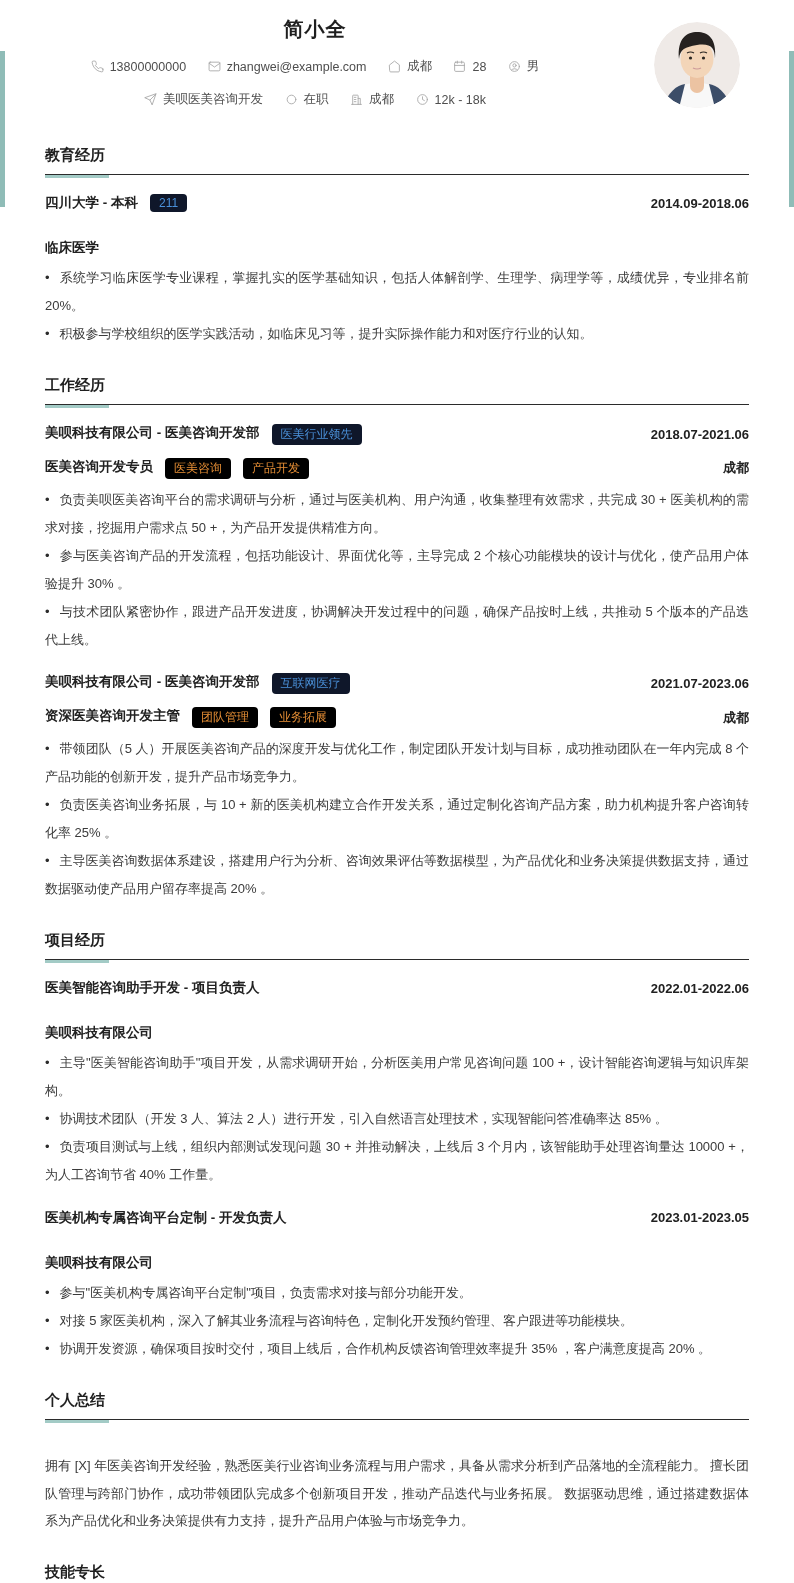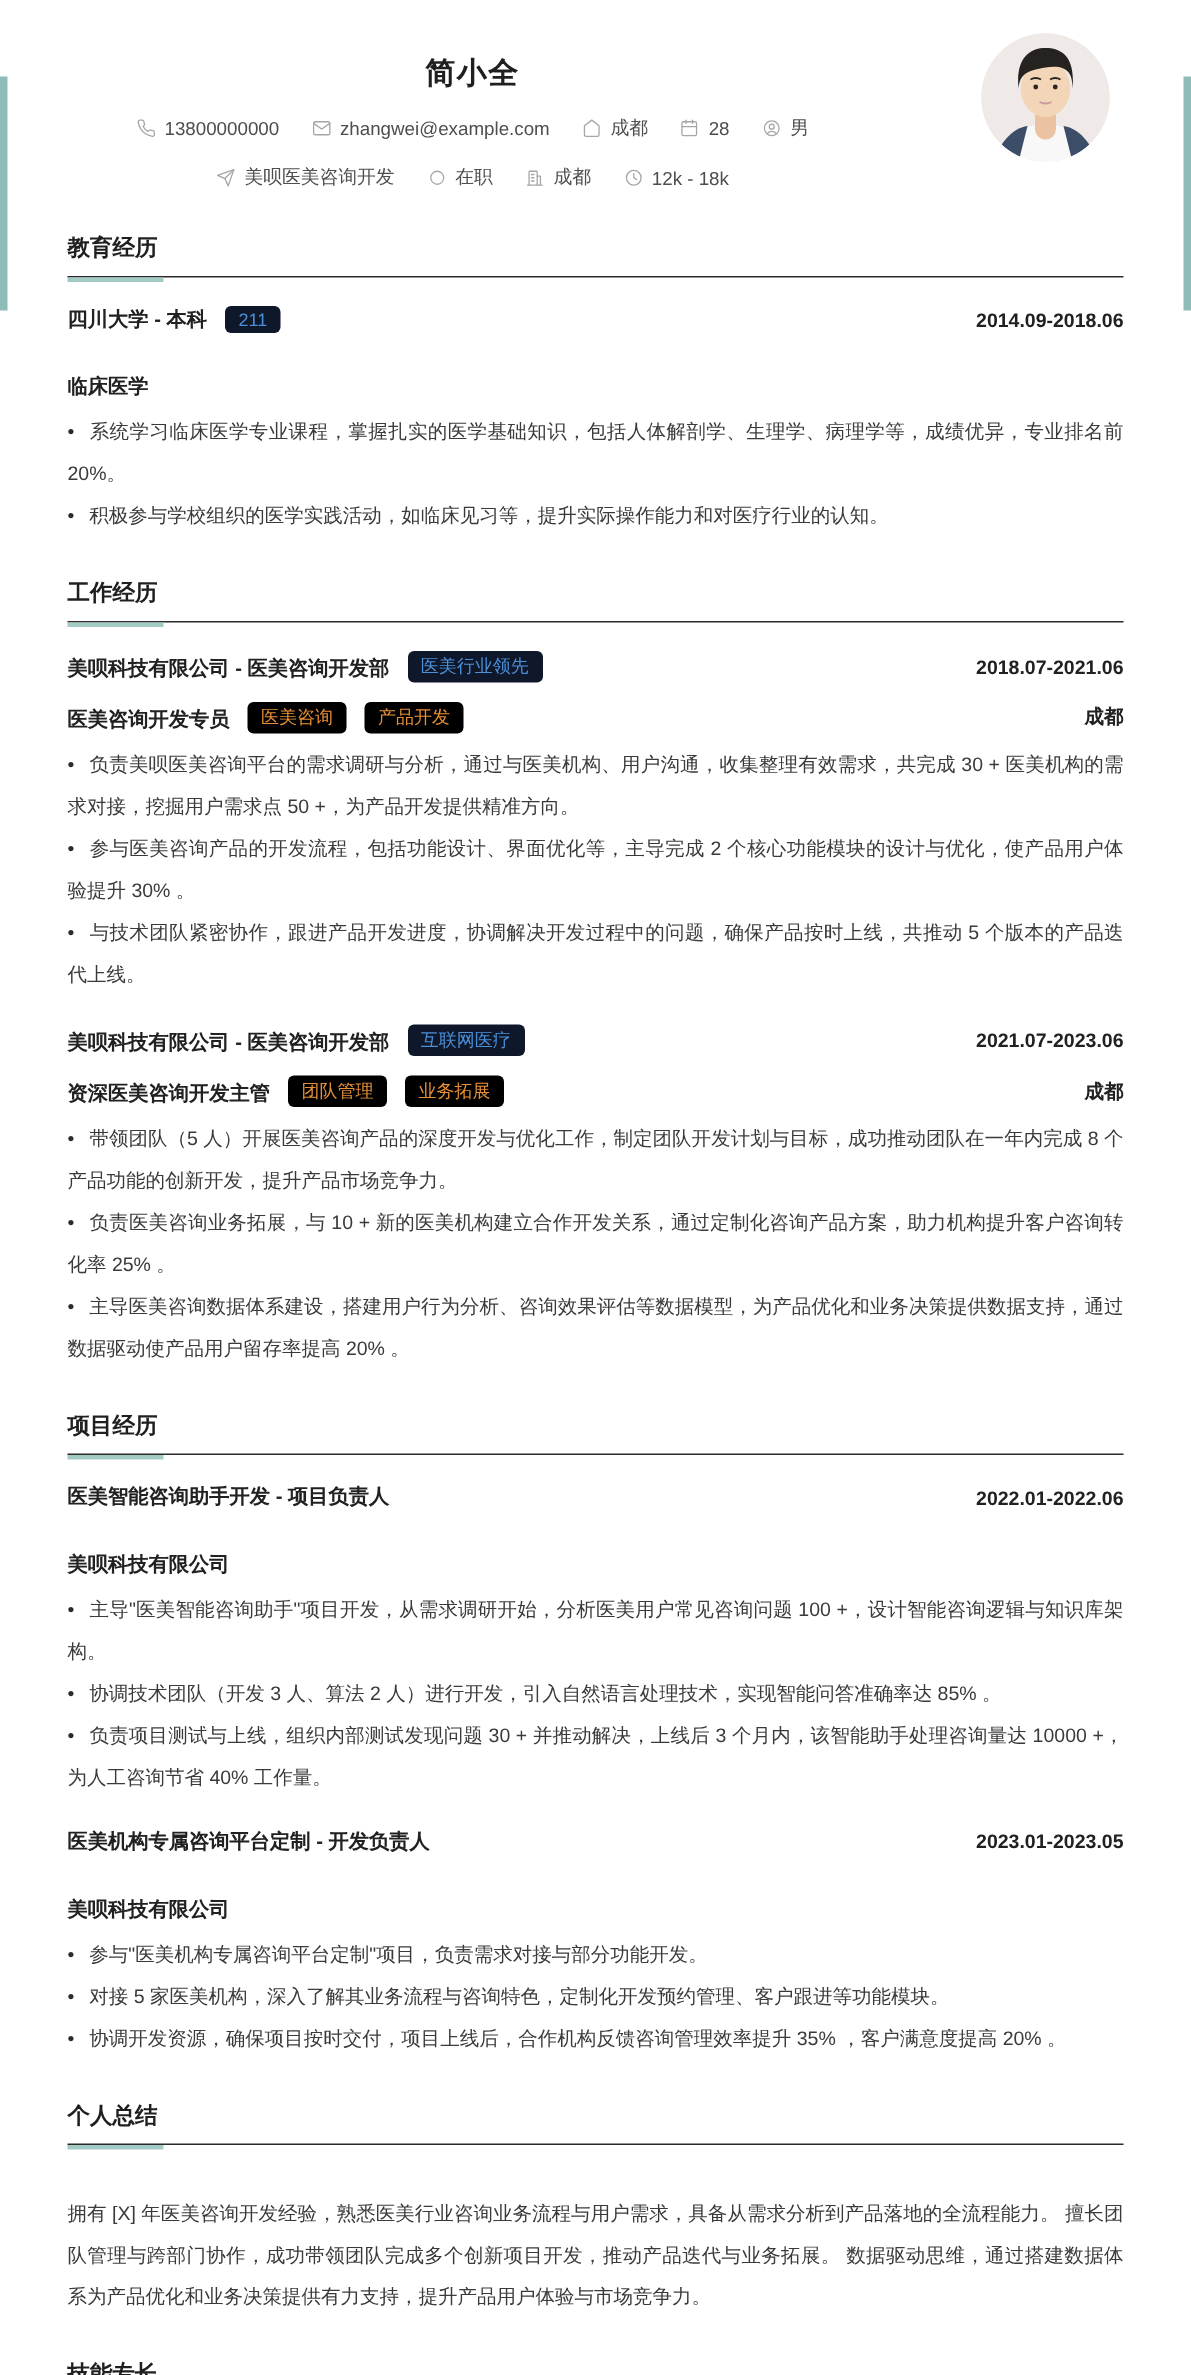--- a/index.html
+++ b/index.html
@@ -8,38 +8,38 @@
     width: 794px; min-height: 1583px; position: relative;
     font-family: "Liberation Sans", "DejaVu Sans", sans-serif;
     color: #383838; font-size: 13px;
   }
   
   .edge-bar { position: absolute; top: 51px; width: 5px; height: 156px; background: #8fbcb7; }
   .edge-bar.left { left: 0; } .edge-bar.right { right: 0; }
 
   
   .header { position: relative; padding-top: 16px; min-height: 118px; }
-  .header-inner { margin-right: 164px; text-align: center; margin-top: 19px; }
+  .header-inner { margin-right: 164px; text-align: center; }
   .name { font-size: 20px; font-weight: 700; color: #1f1f1f; letter-spacing: 1px; }
   .contact-row { margin-top: 15px; color: #4e4e4e; font-size: 12.5px; }
   .contact-item { display: inline-flex; align-items: center; margin: 0 9px; white-space: nowrap; }
   .contact-item svg { width: 13px; height: 13px; margin-right: 6px; stroke: #a6a6a6; fill: none; stroke-width: 1.6; stroke-linecap: round; stroke-linejoin: round; }
   .avatar { position: absolute; right: 54px; top: 22px; width: 86px; height: 86px; border-radius: 50%; overflow: hidden; }
 
   
   .section { margin: 28px 45px 0 45px; }
   .sec-title {
     font-size: 15px; font-weight: 700; color: #1f1f1f;
     padding-bottom: 9px; border-bottom: 1px solid #2b2b2b; position: relative;
   }
   .sec-title::after { content: ""; position: absolute; left: 0; bottom: -4px; width: 64px; height: 3px; background: #a3cbc6; }
 
   .entry-head { display: flex; justify-content: space-between; align-items: center; margin-top: 19px; }
   .entry-head + .entry-head { margin-top: 13px; }
-  .head-left { display: flex; align-items: flex-end; }
+  .head-left { display: flex; align-items: flex-start; }
   .bold-text { font-size: 13.5px; font-weight: 700; color: #212121; }
   .date { font-size: 13px; font-weight: 700; color: #212121; white-space: nowrap; }
   .badge { font-size: 12px; font-weight: 400; padding: 2px 9px; border-radius: 4px; margin-left: 12px; white-space: nowrap; }
   .badge.blue { background: #0f172a; color: #4a90d9; }
   .badge.orange { background: #000000; color: #e78f35; }
   .sub-line { margin-top: 27px; font-size: 13.5px; font-weight: 700; color: #212121; }
 
   ul.bullets { list-style: none; margin-top: 7px; }
   ul.bullets li { line-height: 2.15; text-align: justify; color: #3a3a3a; }
   ul.bullets li::before { content: "•"; color: #2b2b2b; margin-right: 10px; }

